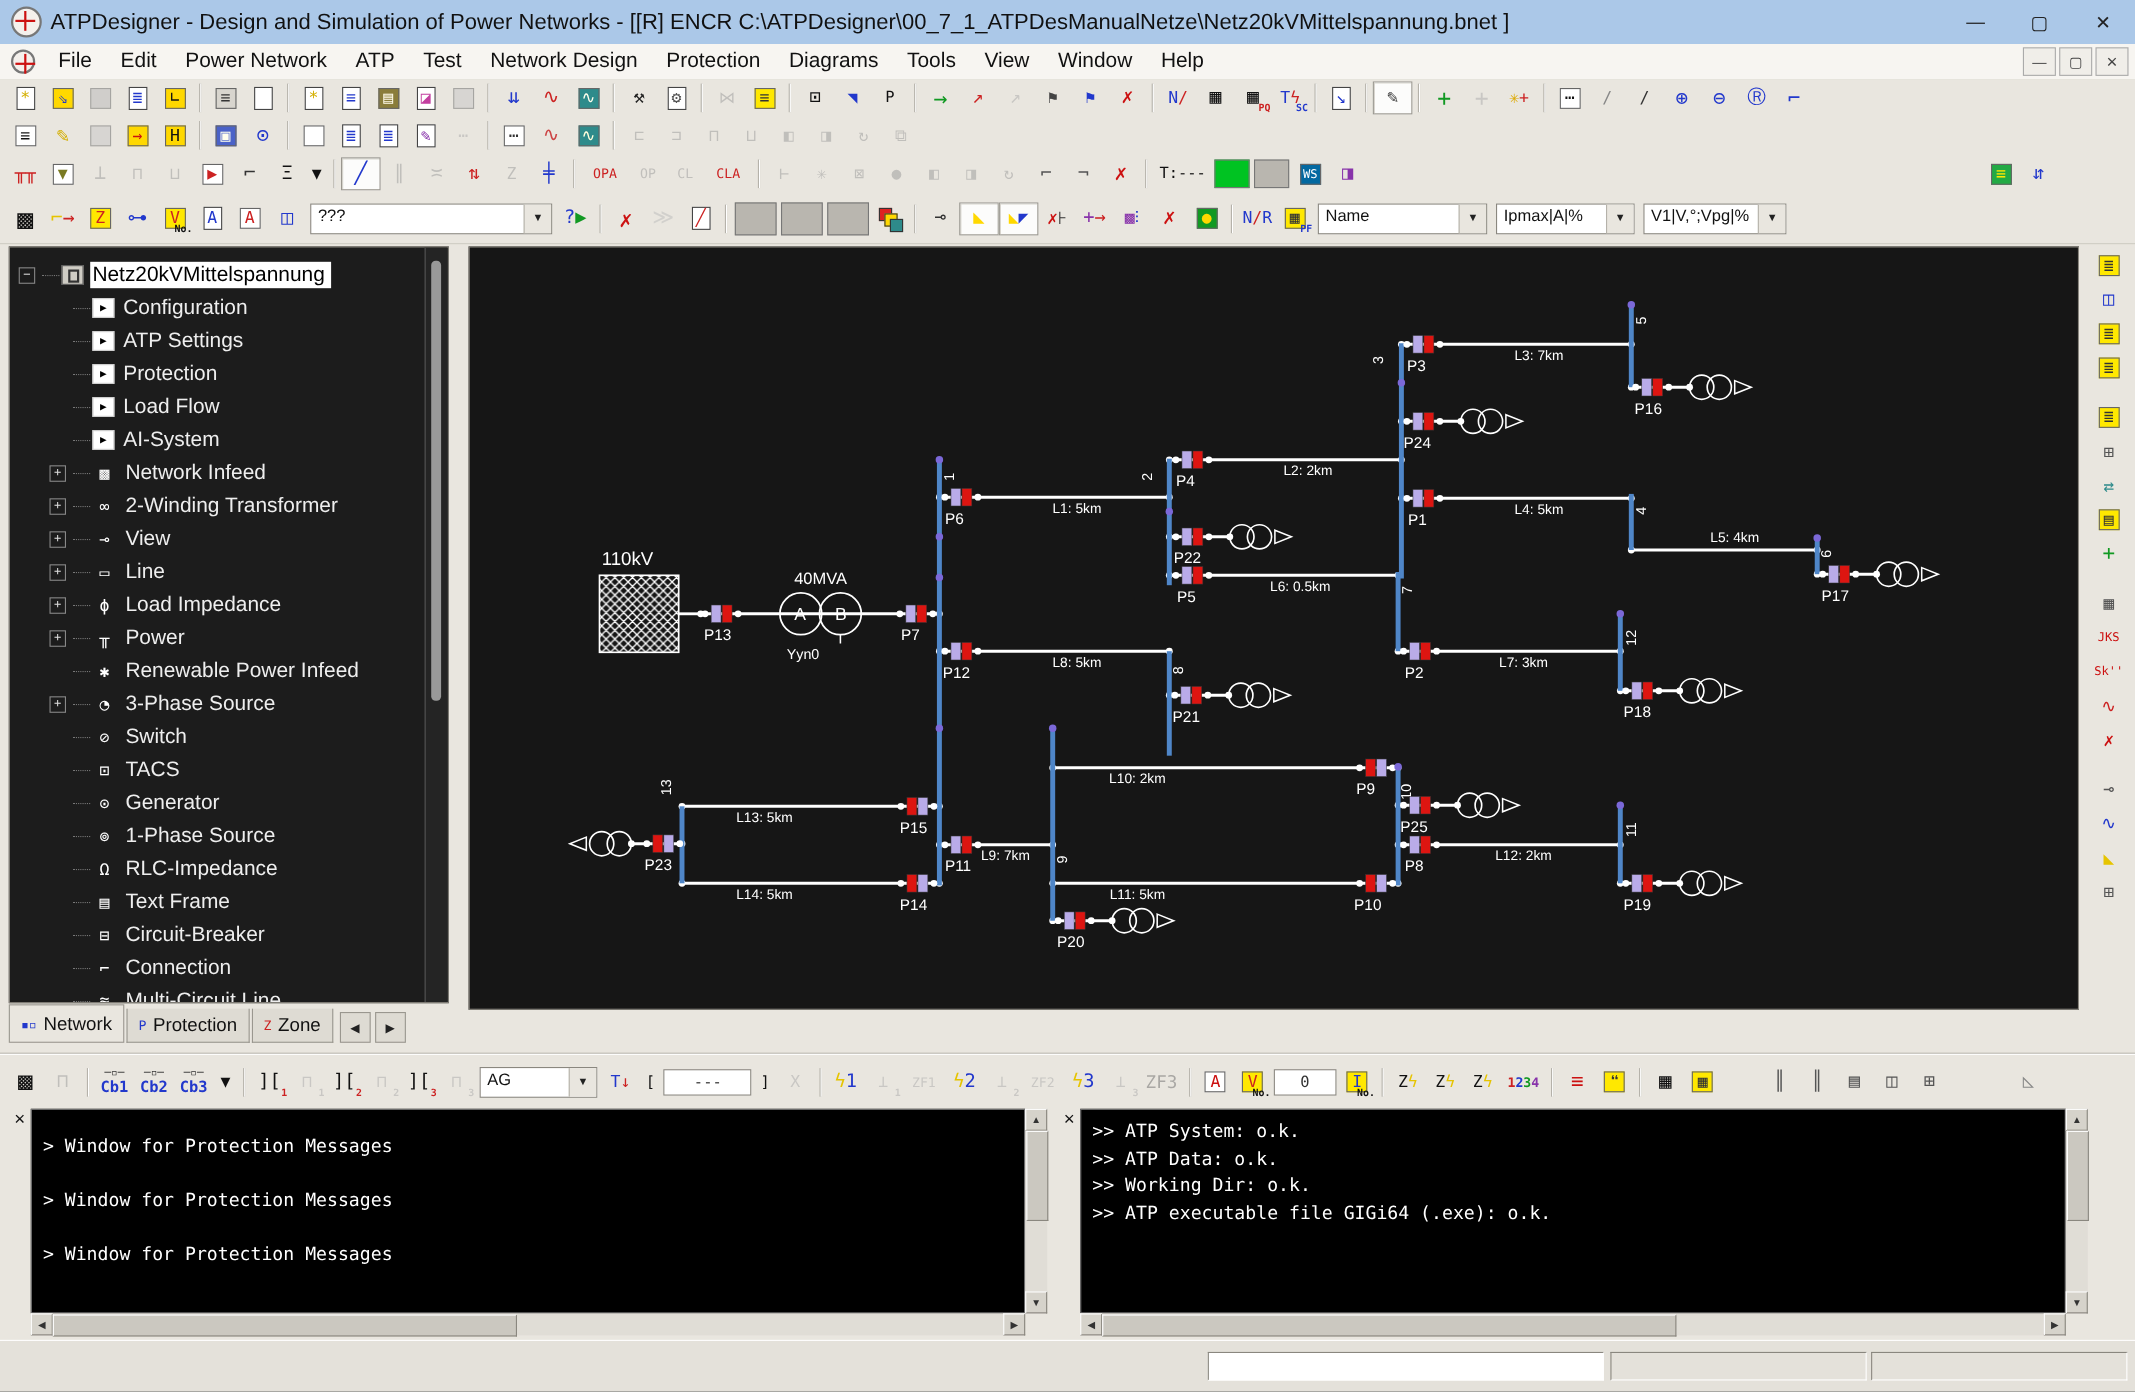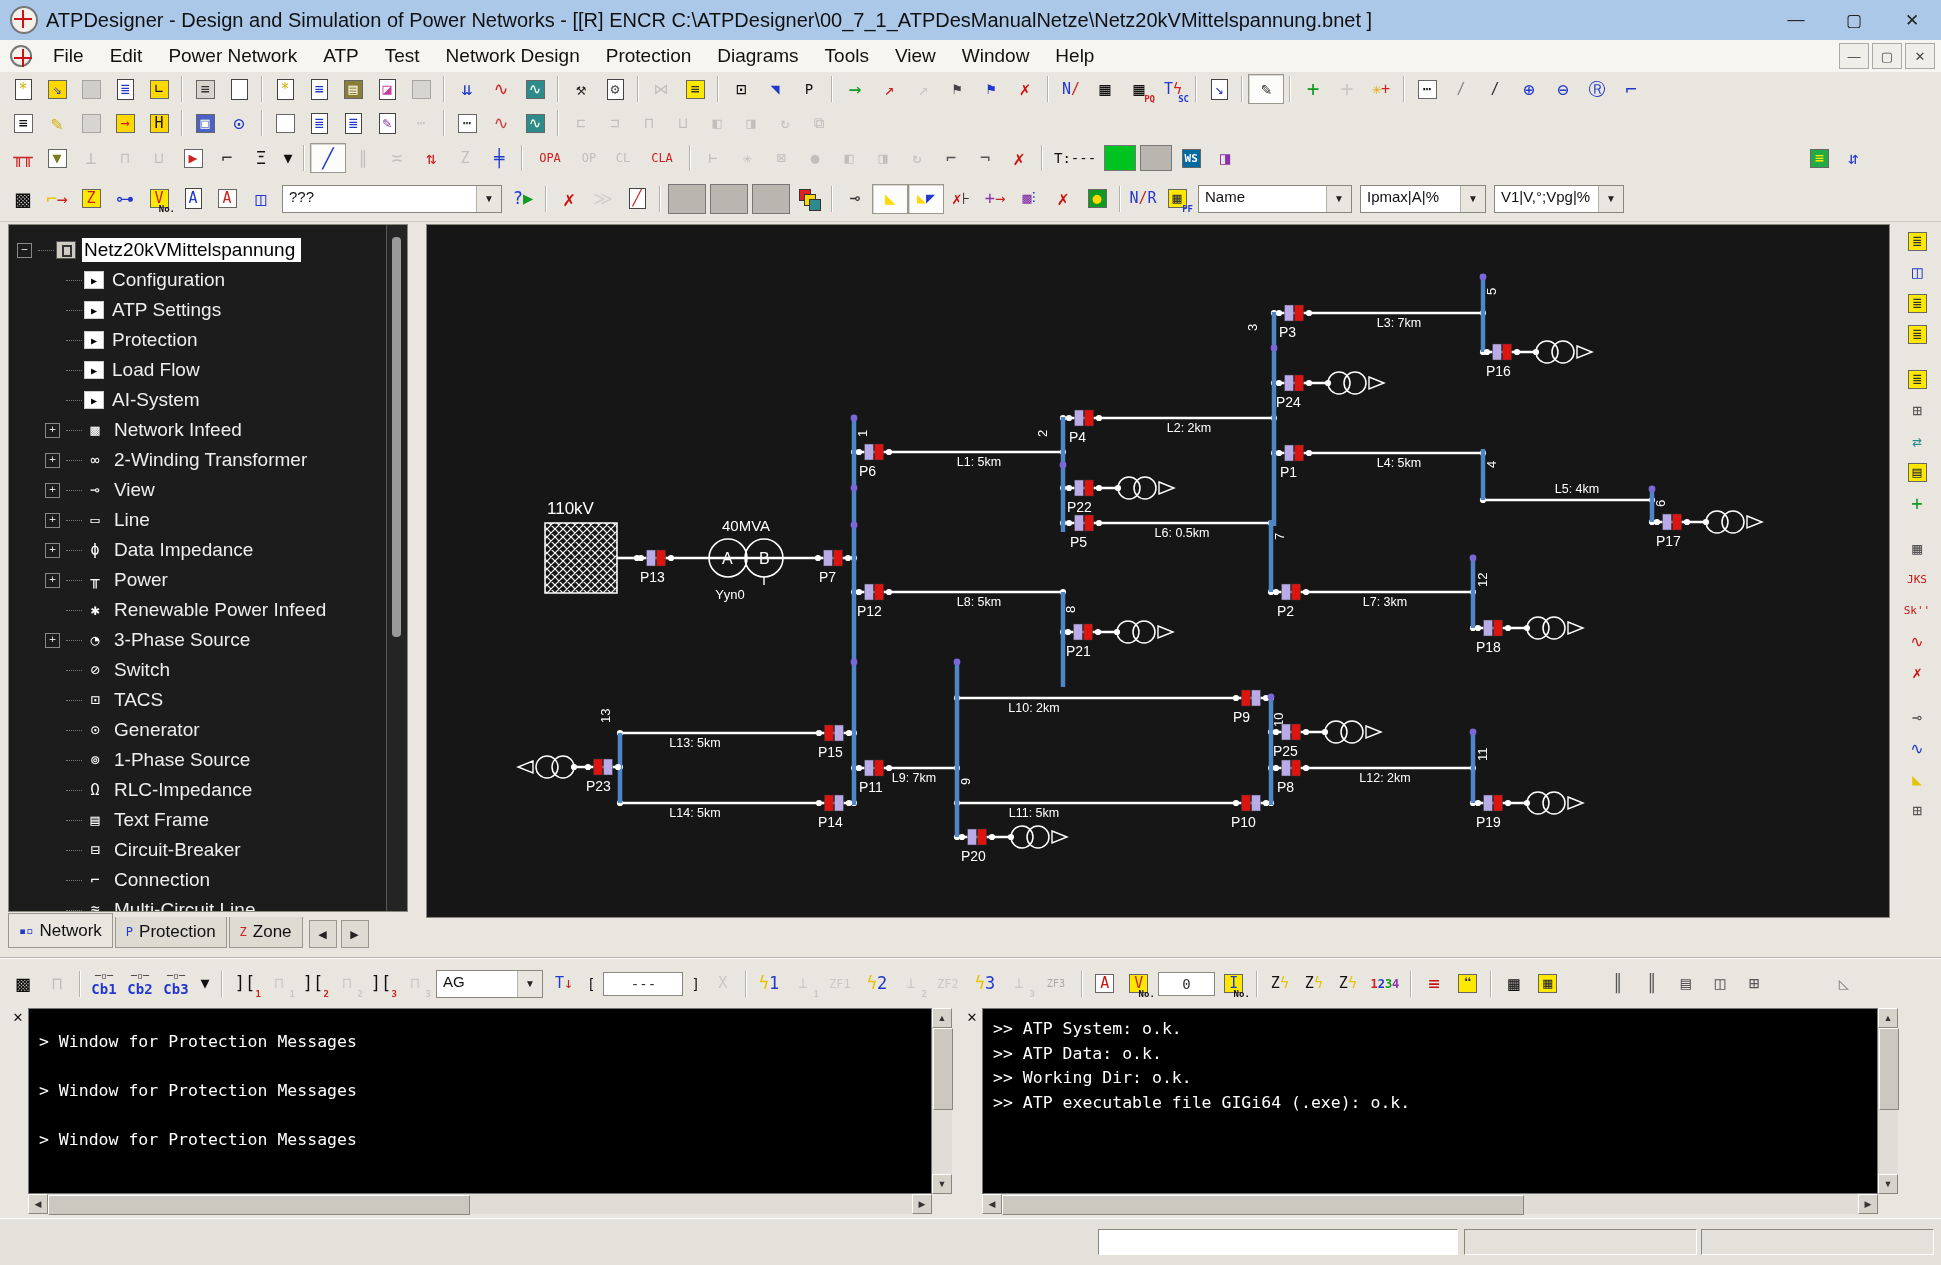--- a/index.html
+++ b/index.html
@@ -492,21 +492,21 @@
         <span class="t" style="color: rgb(85, 85, 85); font-size: 17px;">¬</span>
       </span>
       <span class="tb">
         <span class="t" style="color: rgb(204, 17, 17); font-size: 19px;">✗</span>
       </span>
       <span class="sep"></span>
       <span class="tlabel">T:---</span>
       <span class="chip" style="width: 30px; height: 24px; background: rgb(0, 195, 34);"></span>
       <span class="chip" style="width: 30px; height: 24px; background: rgb(185, 182, 175);"></span>
       <span class="tb">
-        <span class="isq" style="background: #0369a1; font-weight: bold;">
+        <span class="isq" style="background: #0369a1;">
           <span class="t" style="color: rgb(255, 255, 255); font-size: 11px;">WS</span>
         </span>
       </span>
       <span class="tb">
         <span class="t" style="color: rgb(136, 51, 170); font-size: 17px;">◨</span>
       </span>
       <span style="flex: 0 0 auto; width: 560px;"></span>
       <span class="tb">
         <span class="isq" style="background: rgb(34, 170, 68);">
           <span class="t" style="color: rgb(255, 232, 0);">≡</span>
@@ -697,21 +697,21 @@
           <div class="trow">
             <span class="exp" style="margin-left: 36px;">+</span>
             <span class="dots"></span>
             <span class="tico">▭</span>
             <span>Line</span>
           </div>
           <div class="trow">
             <span class="exp" style="margin-left: 36px;">+</span>
             <span class="dots"></span>
             <span class="tico">ϕ</span>
-            <span>Data Impedance</span>
+            <span>Load Impedance</span>
           </div>
           <div class="trow">
             <span class="exp" style="margin-left: 36px;">+</span>
             <span class="dots"></span>
             <span class="tico">╥</span>
             <span>Power</span>
           </div>
           <div class="trow">
             <span class="exp none" style="margin-left: 36px;">+</span>
             <span class="dots"></span>
@@ -1257,21 +1257,21 @@
       </span>
       <span class="tb">
         <span class="t" style="color: rgb(230, 196, 0); font-size: 17px;">ϟ</span>
         <span class="t" style="color: rgb(34, 56, 204); font-size: 17px;">3</span>
       </span>
       <span class="tb dis">
         <span class="t" style="color: rgb(170, 170, 170);">⊥</span>
         <span class="sub" style="color: rgb(170, 170, 170);">3</span>
       </span>
       <span class="tb dis" style="min-width: 40px;">
-        <span class="t" style="color: #4d7c0f; font-size: 10px;">ZF3</span>
+        <span class="t" style="color: #4d7c0f; font-size: 16px;">ZF3</span>
       </span>
       <span class="sep"></span>
       <span class="tb">
         <span class="isq" style="background: rgb(255, 255, 255);">
           <span class="t" style="color: rgb(204, 17, 17);">A</span>
         </span>
       </span>
       <span class="tb">
         <span class="isq" style="background: rgb(255, 232, 0);">
           <span class="t" style="color: rgb(204, 34, 34);">V</span>

